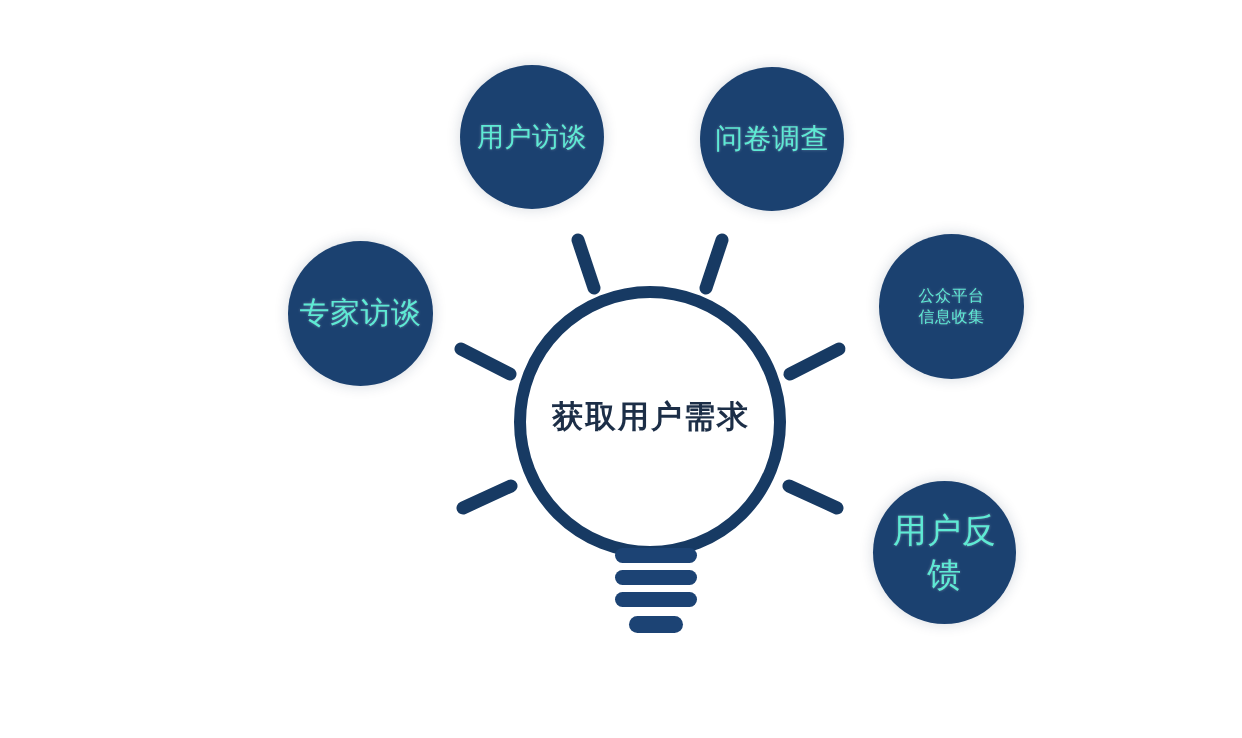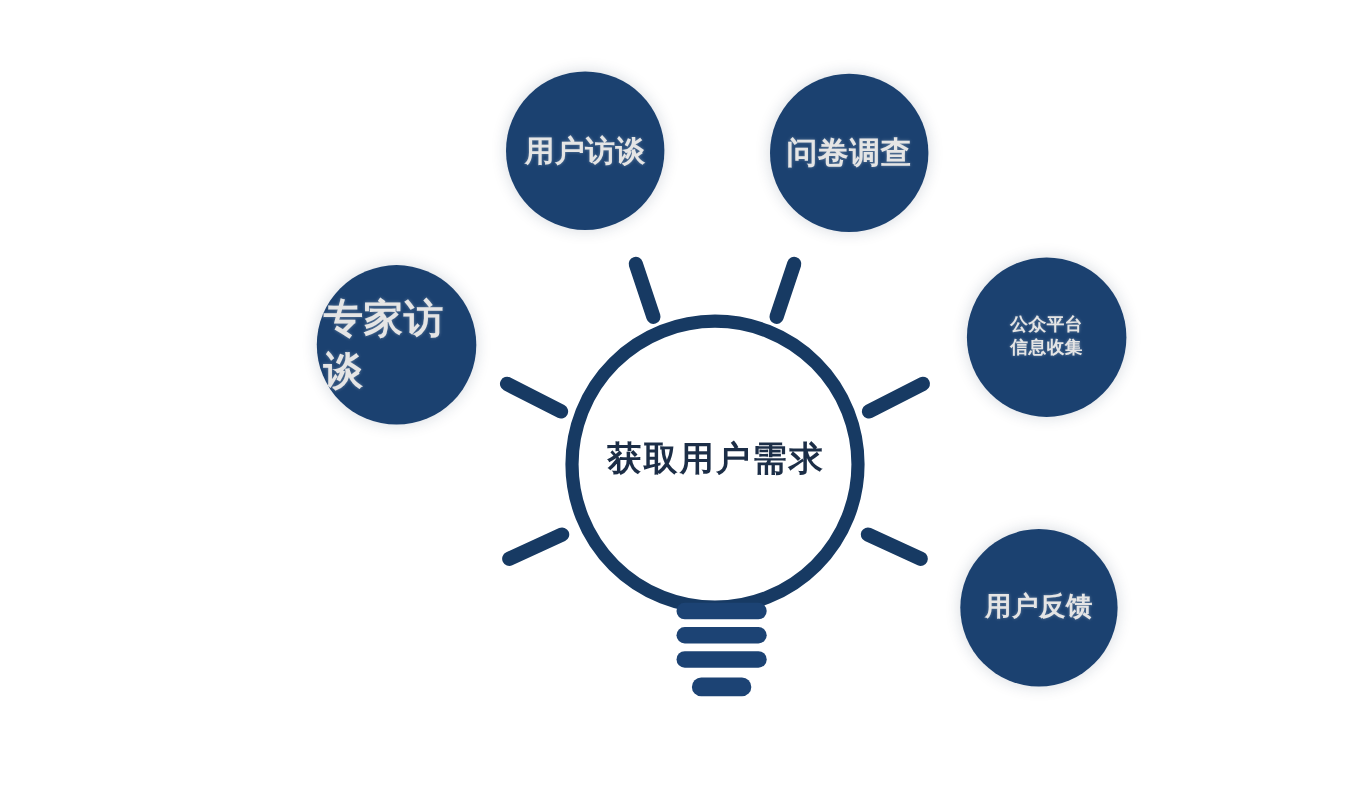--- a/index.html
+++ b/index.html
@@ -20,41 +20,41 @@
   }
 
   
   .bubble {
     position: absolute;
     border-radius: 50%;
     background: #1b4170;
     display: flex;
     align-items: center;
     justify-content: center;
-    text-align: left;
-    color: #e5e5e5;
-    font-weight: bold;
+    text-align: center;
+    color: #5eead4;
+    font-weight: normal;
     letter-spacing: 0.5px;
     box-shadow: 0 0 14px rgba(20,45,80,0.18);
     -webkit-font-smoothing: antialiased;
   }
   .bubble .label {
     display: block;
     line-height: 1.28;
     padding: 0 6px;
     text-shadow: 0 0 3px rgba(255,255,255,0.35);
     white-space: pre-line;
   }
 
   .b-user-interview      { left: 460px; top:  65px; width: 144px; height: 144px; font-size: 27px; }
   .b-questionnaire       { left: 700px; top:  67px; width: 144px; height: 144px; font-size: 28px; }
-  .b-expert-interview    { left: 288px; top: 241px; width: 145px; height: 145px; font-size: 36px; }
+  .b-expert-interview    { left: 288px; top: 241px; width: 145px; height: 145px; font-size: 30px; }
   .b-public-platform     { left: 879px; top: 234px; width: 145px; height: 145px; font-size: 16px; }
   .b-competitor-analysis { left: 290px; top: 482px; width: 145px; height: 145px; font-size: 26px; }
-  .b-user-feedback       { left: 873px; top: 481px; width: 143px; height: 143px; font-size: 24px; }
+  .b-user-feedback       { left: 873px; top: 481px; width: 143px; height: 143px; font-size: 34px; }
 
   
   #bulb-wrap {
     position: absolute;
     left: 0;
     top: 0;
     width: 1242px;
     height: 738px;
     pointer-events: none;
   }

